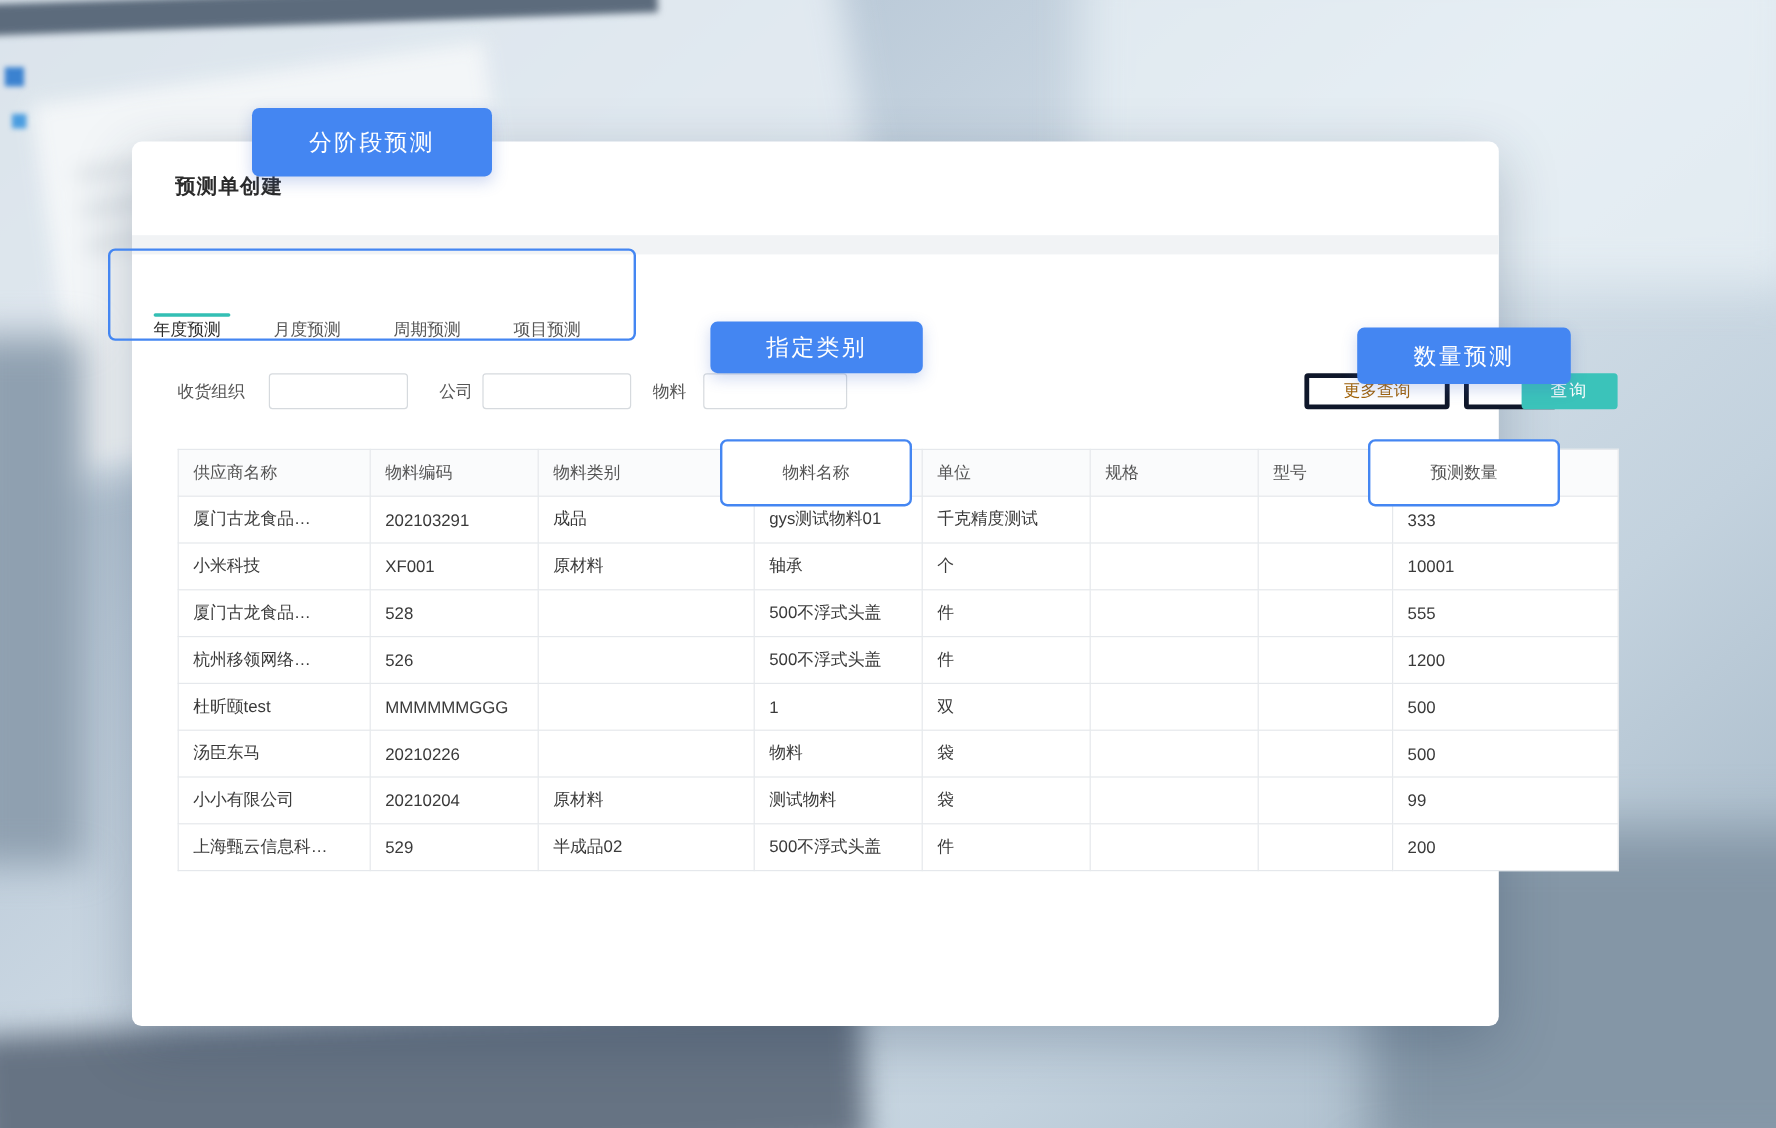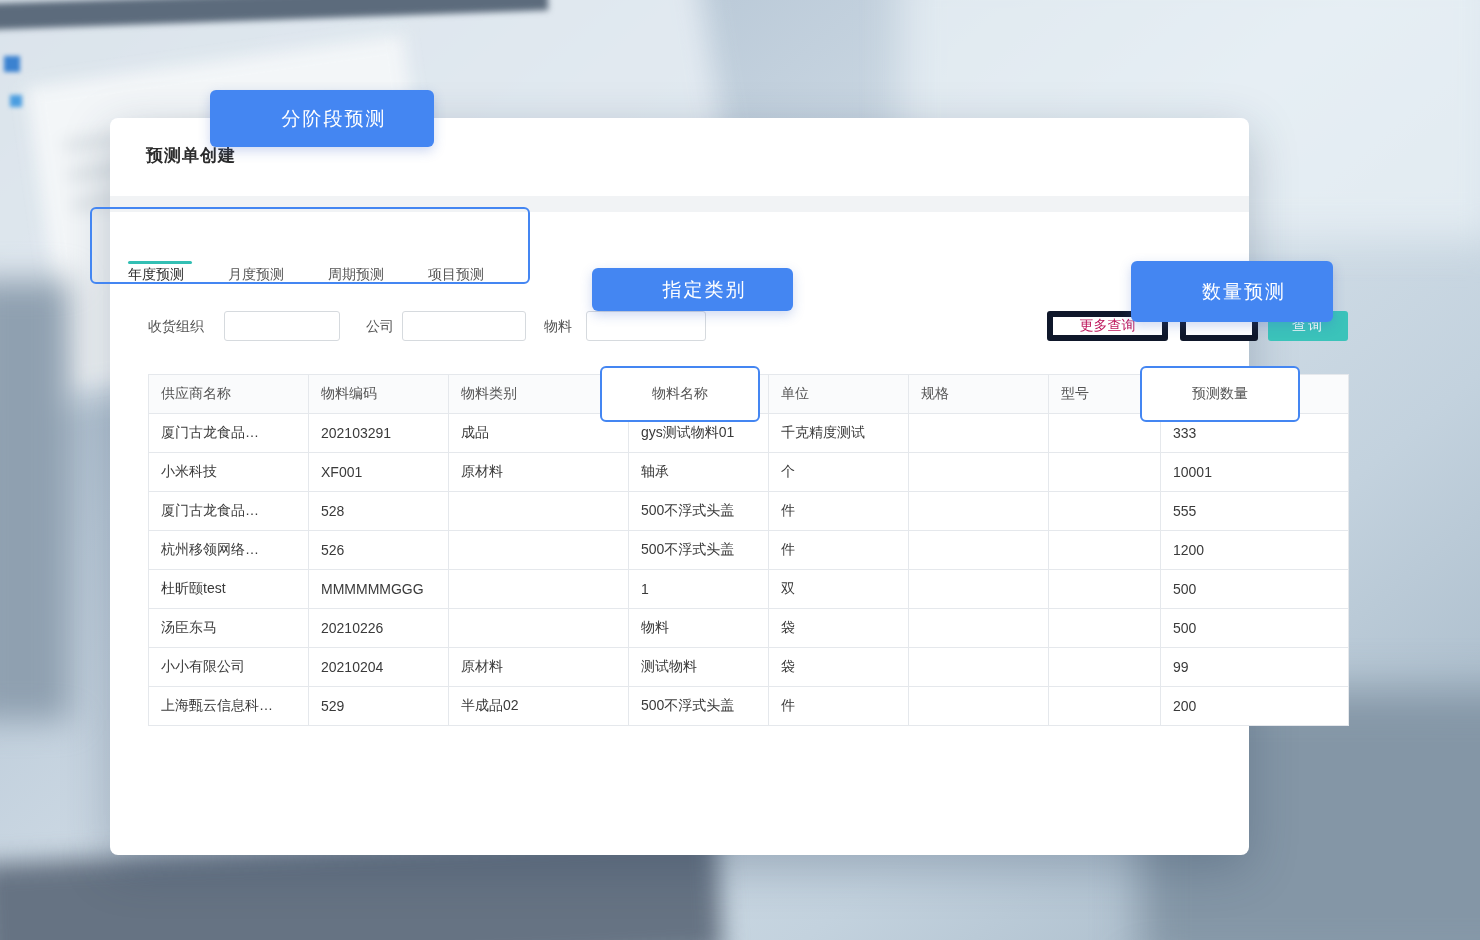--- a/index.html
+++ b/index.html
@@ -42,23 +42,23 @@
 
   
   .f-label { position:absolute; top:200px; font-size:14px; color:#555; }
   .ipt {
     position:absolute; top:193px; height:30px; box-sizing:border-box;
     border:1px solid #d6dade; border-radius:3px; background:#fff; outline:none;
     font-size:13px; padding:0 8px; font-family:inherit;
   }
   .btn-outline {
     position:absolute; top:193px; height:30px; box-sizing:border-box;
-    border:6px solid #0f172a; border-radius:3px; background:#fff;
-    display:flex; align-items:center; justify-content:center;
-    font-size:14px; color:#be185d; cursor:pointer;
+    border:4px solid #0f172a; border-radius:3px; background:#fff;
+    display:flex; align-items:center; justify-content:center;
+    font-size:14px; color:#a16207; cursor:pointer;margin-left:40px;
   }
   .btn-teal {
     position:absolute; top:193px; height:30px; box-sizing:border-box;
     background:#3bc3ba; border:none; border-radius:3px;
     display:flex; align-items:center; justify-content:center;
     font-size:14px; color:#fff; cursor:pointer; letter-spacing:2px;
   }
 
   
   .table-wrap { position:absolute; left:38px; top:256px; z-index:2; }
@@ -76,21 +76,21 @@
     border:2px solid #4486f2; border-radius:6px; background:#fff;
     display:flex; align-items:center; justify-content:center;
     font-size:14px; color:#555; z-index:4;
   }
 
   
   .badge {
     position:absolute; background:#4486f2; color:#fff;
     display:flex; align-items:center; justify-content:center;
     font-size:19px; letter-spacing:2px; border-radius:6px;
-    box-shadow:0 4px 12px rgba(60,100,200,.25); z-index:6;padding-left:24px;
+    box-shadow:0 4px 12px rgba(60,100,200,.25); z-index:6;
   }
 </style>
 </head>
 <body>
 
 <div>
   <div class="bg-shape bg-screen"></div>
   <div class="bg-shape bg-menubar"></div>
   <div class="bg-shape bg-docpage">
     <div class="bg-docline" style="top:60px;width:280px;"></div>
@@ -238,13 +238,13 @@
     </table>
   </div>
 
   <div class="hl-box" style="left:490px;top:248px;">物料名称</div>
   <div class="hl-box" style="left:1030px;top:248px;">预测数量</div>
 
 </div>
 
 <div class="badge" style="left:210px;top:90px;width:200px;height:57px;">分阶段预测</div>
 <div class="badge" style="left:592px;top:268px;width:177px;height:43px;">指定类别</div>
-<div class="badge" style="left:1131px;top:261px;width:178px;height:61px;">数量预测</div>
+<div class="badge" style="left:1131px;top:273px;width:178px;height:47px;">数量预测</div>
 
 </body></html>

